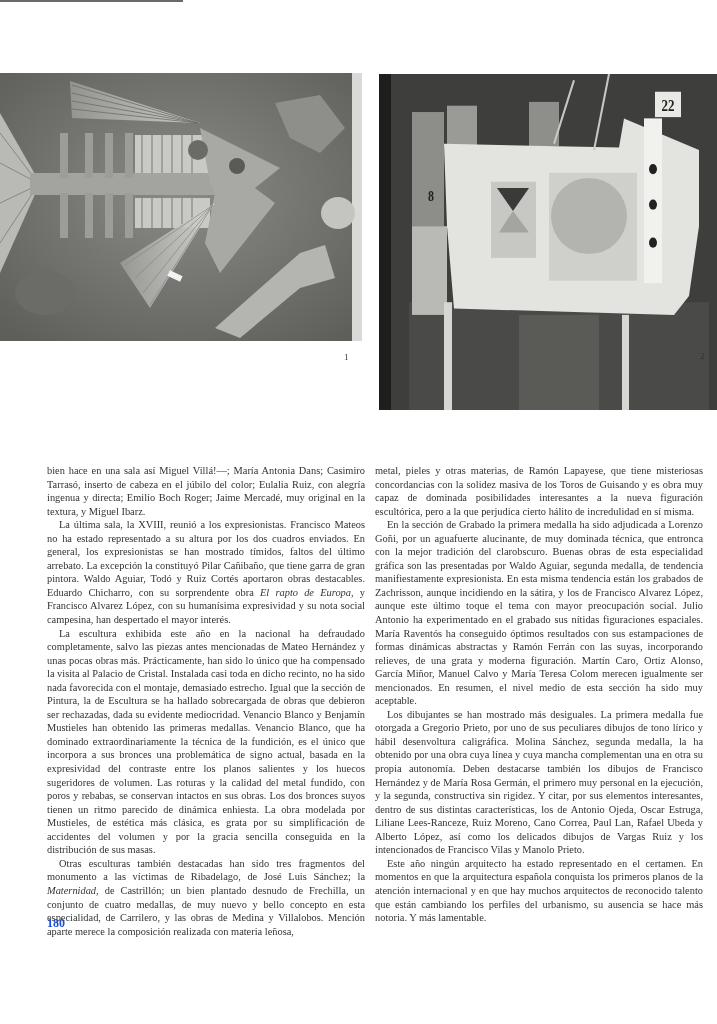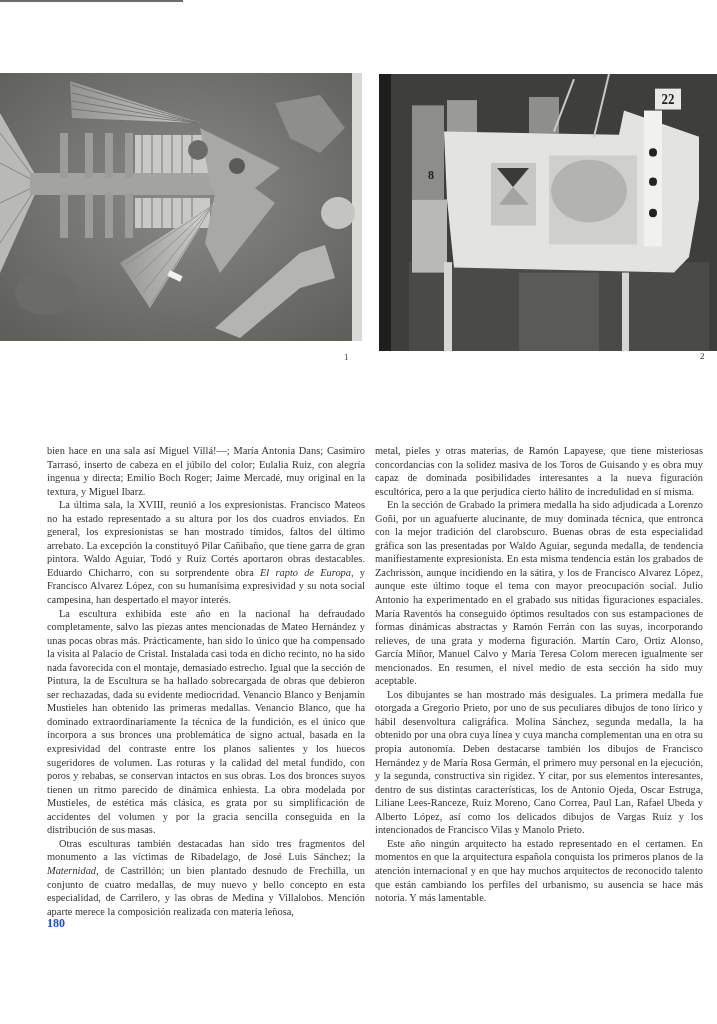--- a/index.html
+++ b/index.html
@@ -2,25 +2,25 @@
 <html><head>
 <meta charset="utf-8">
 <style>
   html, body { margin: 0; padding: 0; background: #ffffff; }
   body { width: 717px; height: 1024px; position: relative; overflow: hidden;
          font-family: "Liberation Serif", "DejaVu Serif", serif; color: #2a2a2a; }
   .top-rule { position: absolute; left: 0; top: 0; width: 183px; height: 2px; background: #6a6a6a; }
   .plate { position: absolute; overflow: hidden; }
   .plate svg { display: block; width: 100%; height: 100%; }
   #plate1 { left: 0; top: 73px; width: 362px; height: 268px; }
-  #plate2 { left: 379px; top: 74px; width: 338px; height: 277px; }
+  #plate2 { left: 379px; top: 74px; width: 338px; height: 336px; }
   .fig-num { position: absolute; font-size: 9px; color: #333; }
   #fig1 { left: 344px; top: 352px; }
   #fig2 { left: 700px; top: 351px; }
-  .col { position: absolute; top: 444px; font-size: 10.4px; line-height: 13.55px;
+  .col { position: absolute; top: 464px; font-size: 10.4px; line-height: 13.55px;
          text-align: justify; hyphens: manual; color: #333; }
   #col-left { left: 47px; width: 318px; }
   #col-right { left: 375px; width: 328px; }
   .col p { margin: 0; text-indent: 0; }
   .col p.ind { text-indent: 12px; }
   .col em { }
   .page-num { position: absolute; left: 47px; top: 916px; font-size: 12px; font-weight: bold; color: #1d4ed8; }
 </style>
 </head>
 <body>

